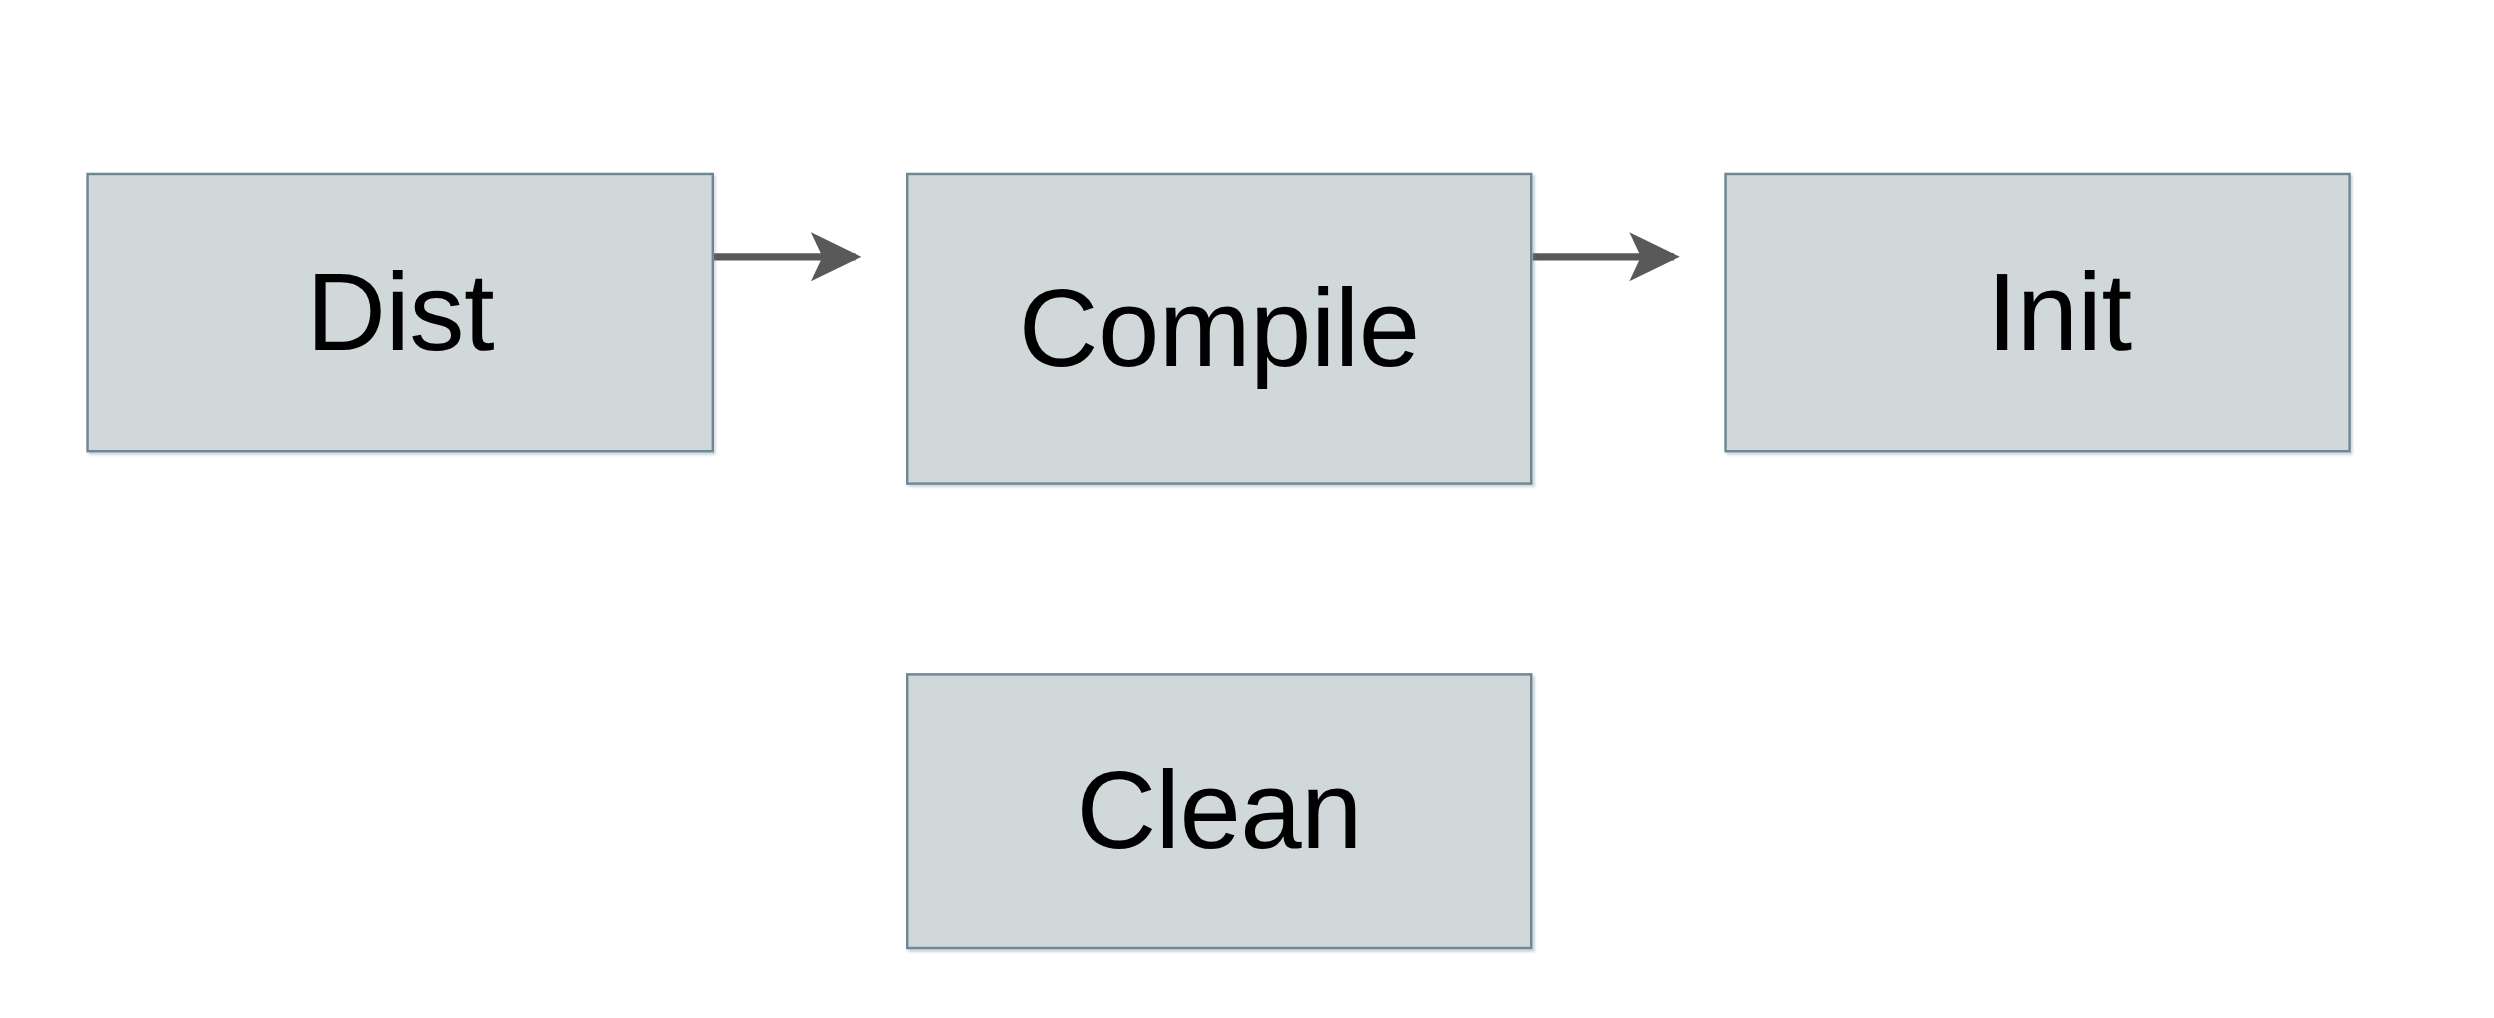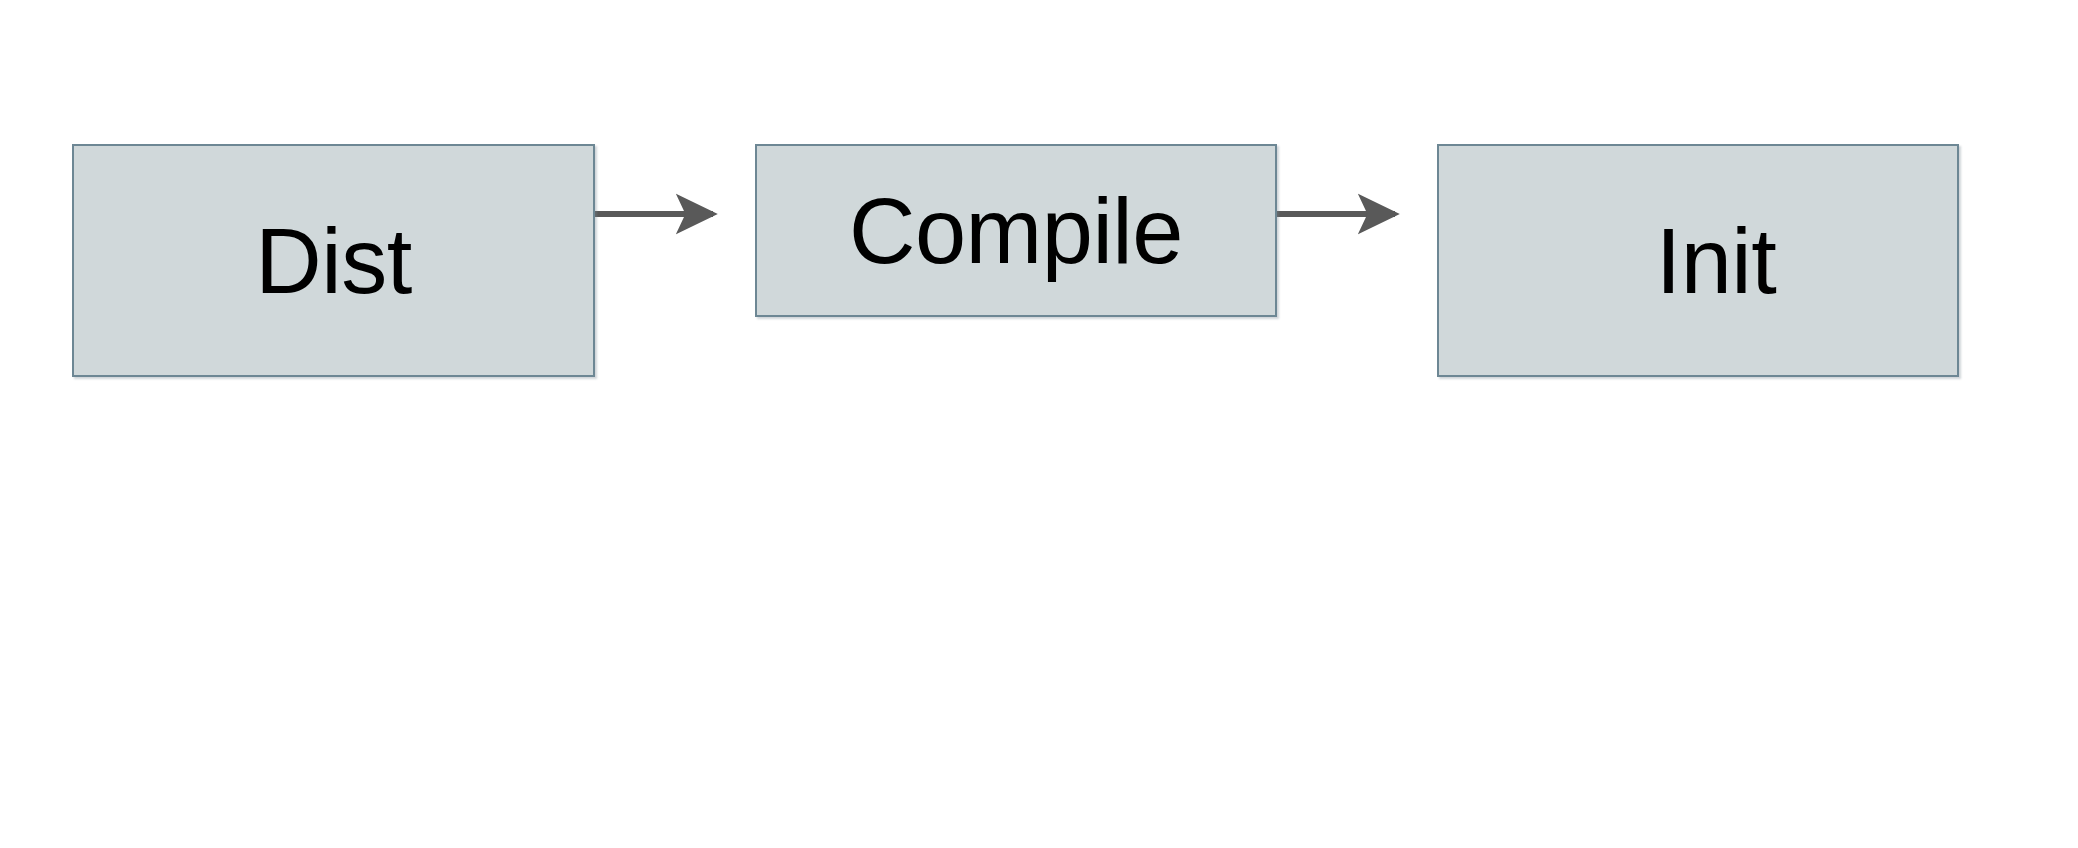--- a/index.html
+++ b/index.html
@@ -72,22 +72,25 @@
         </marker>
       </defs>
       <line x1="0" y1="30" x2="118" y2="30" stroke="#595959" stroke-width="6" marker-end="url(#ah2)"></line>
     </svg>
   </div>
 
   <div class="node" style="left:72px; top:96px; width:523px; height:233px;">
     <span class="node-label">Dist</span>
   </div>
 
-  <div class="node" style="left:755px; top:96px; width:522px; height:173px;">
+  <div class="node" style="left:755px; top:96px; width:522px; height:260px;">
     <span class="node-label">Compile</span>
   </div>
 
   <div class="node" style="left:1437px; top:96px; width:522px; height:233px;padding-left:36px;">
     <span class="node-label">Init</span>
   </div>
 
+  <div class="node" style="left:755px; top:513px; width:522px; height:230px;">
+    <span class="node-label">Clean</span>
+  </div>
 
 </div>
 
 </body></html>

